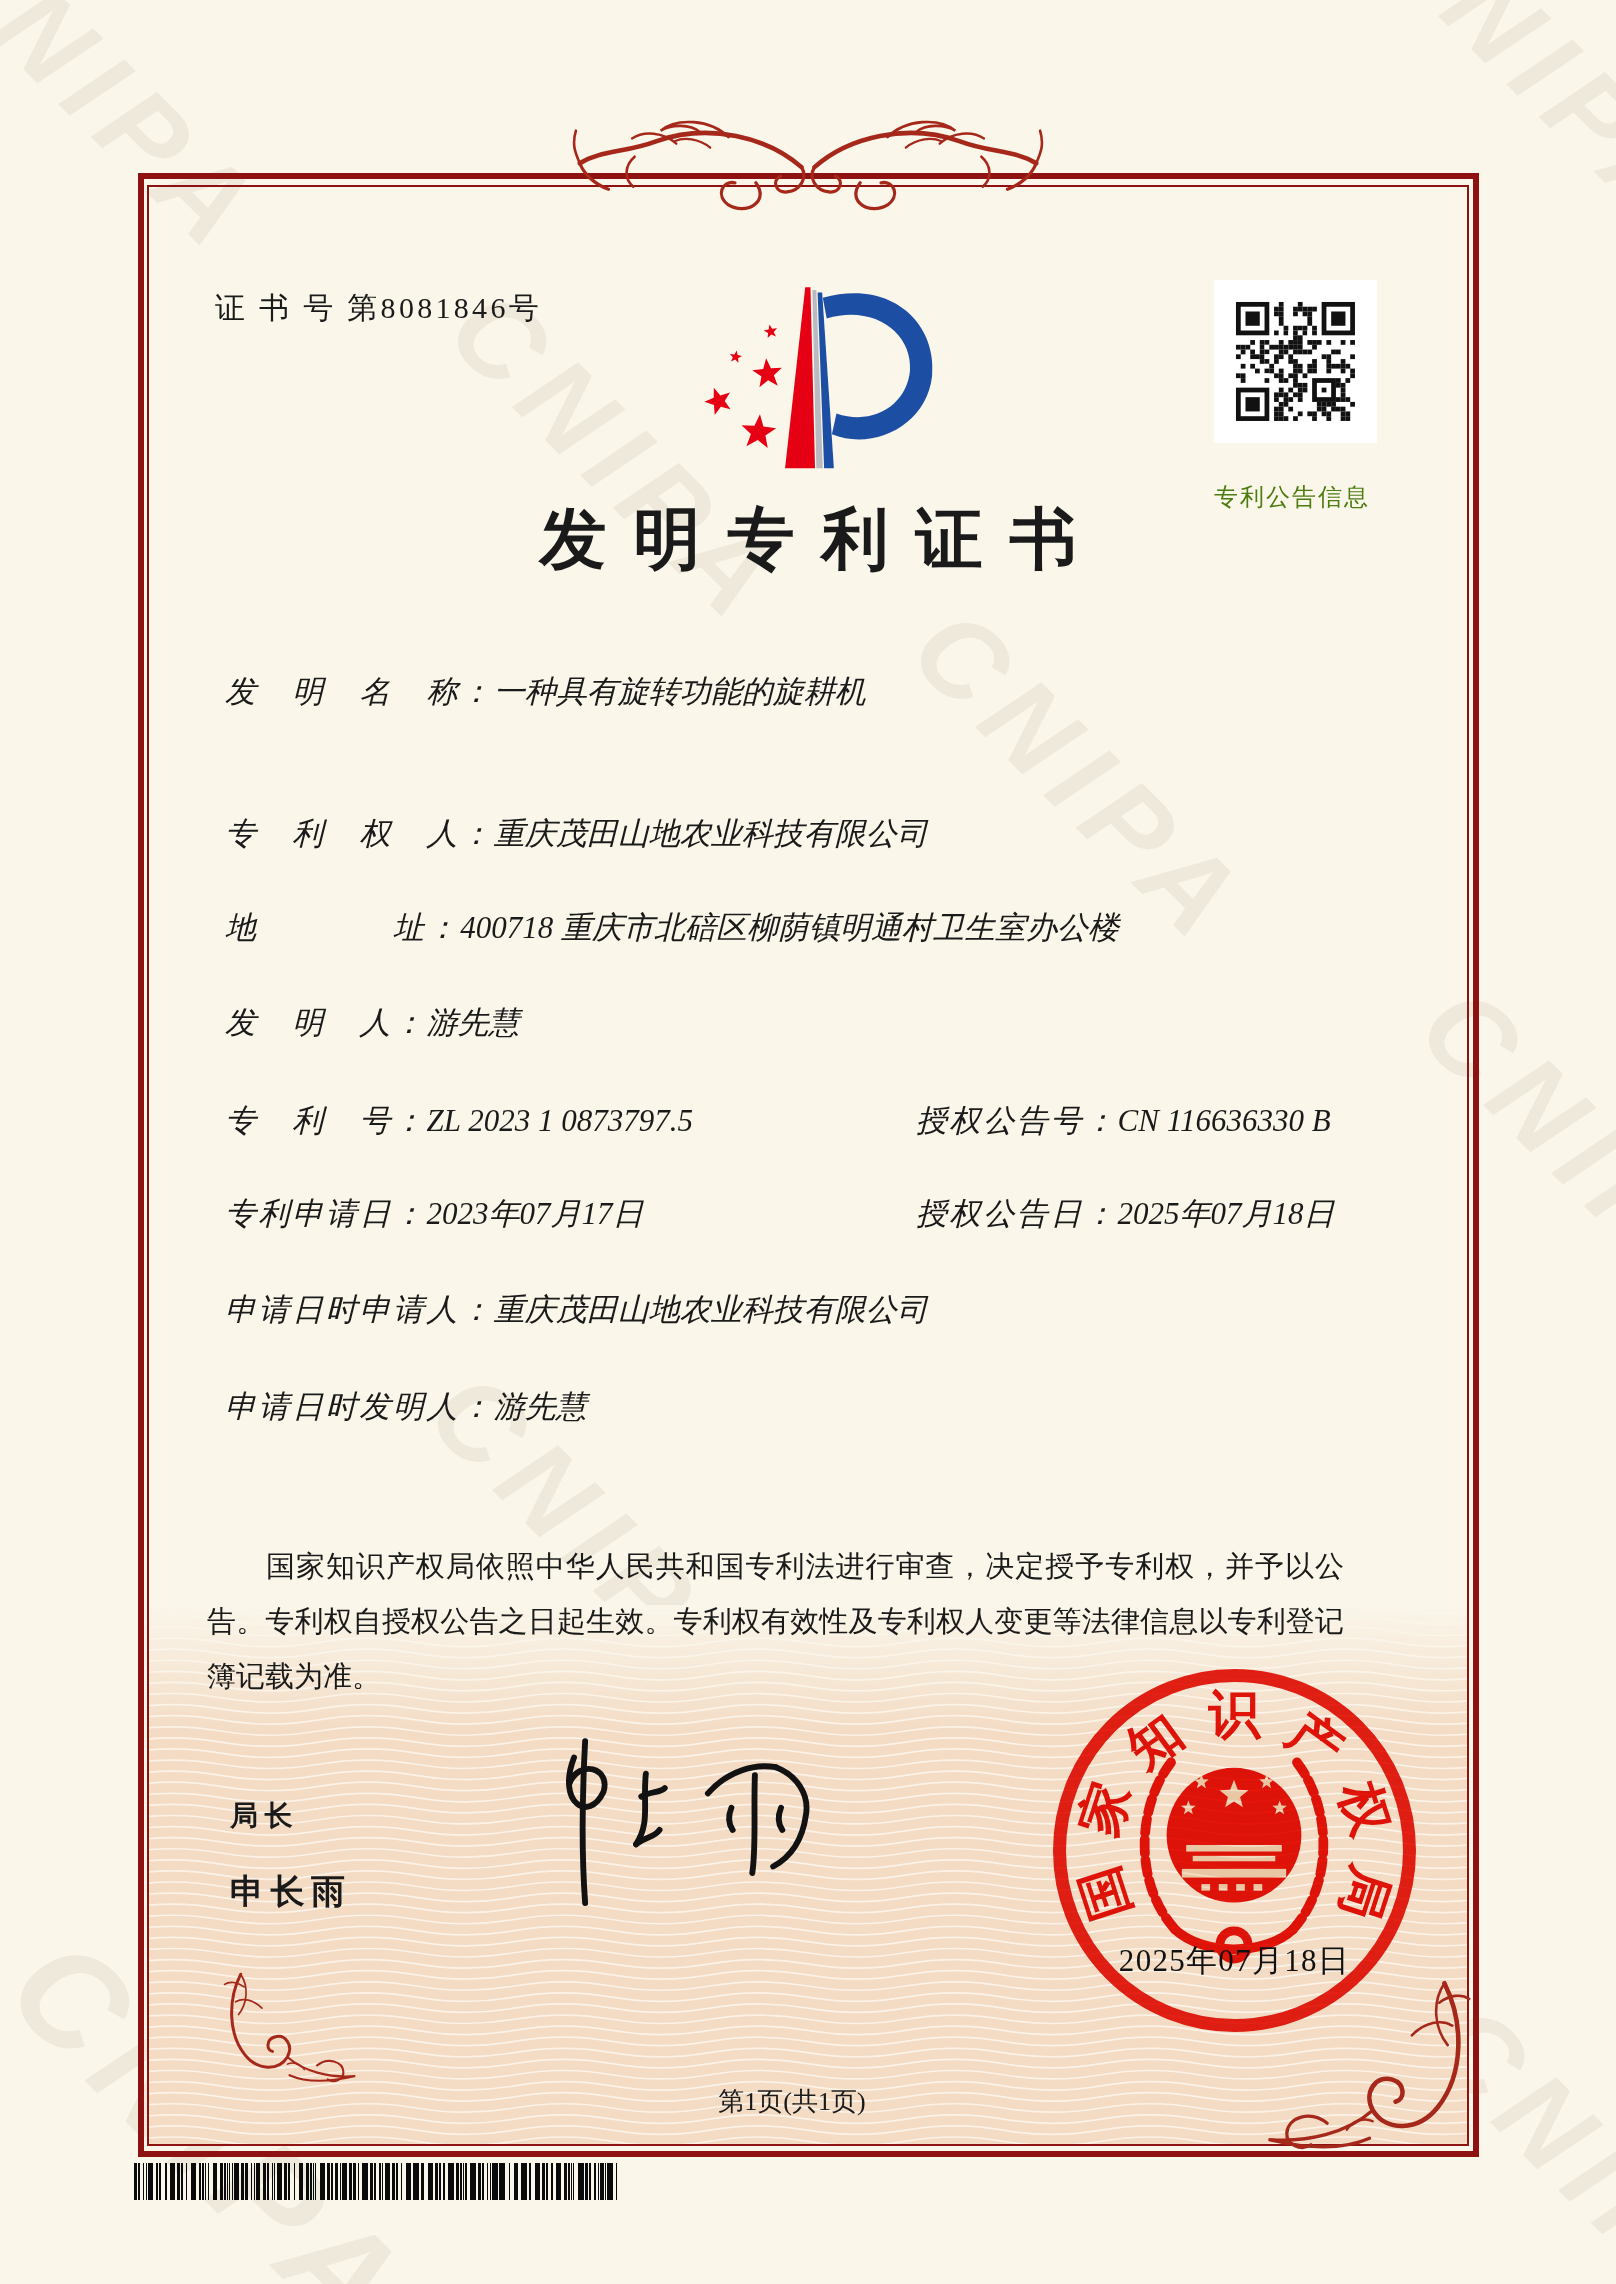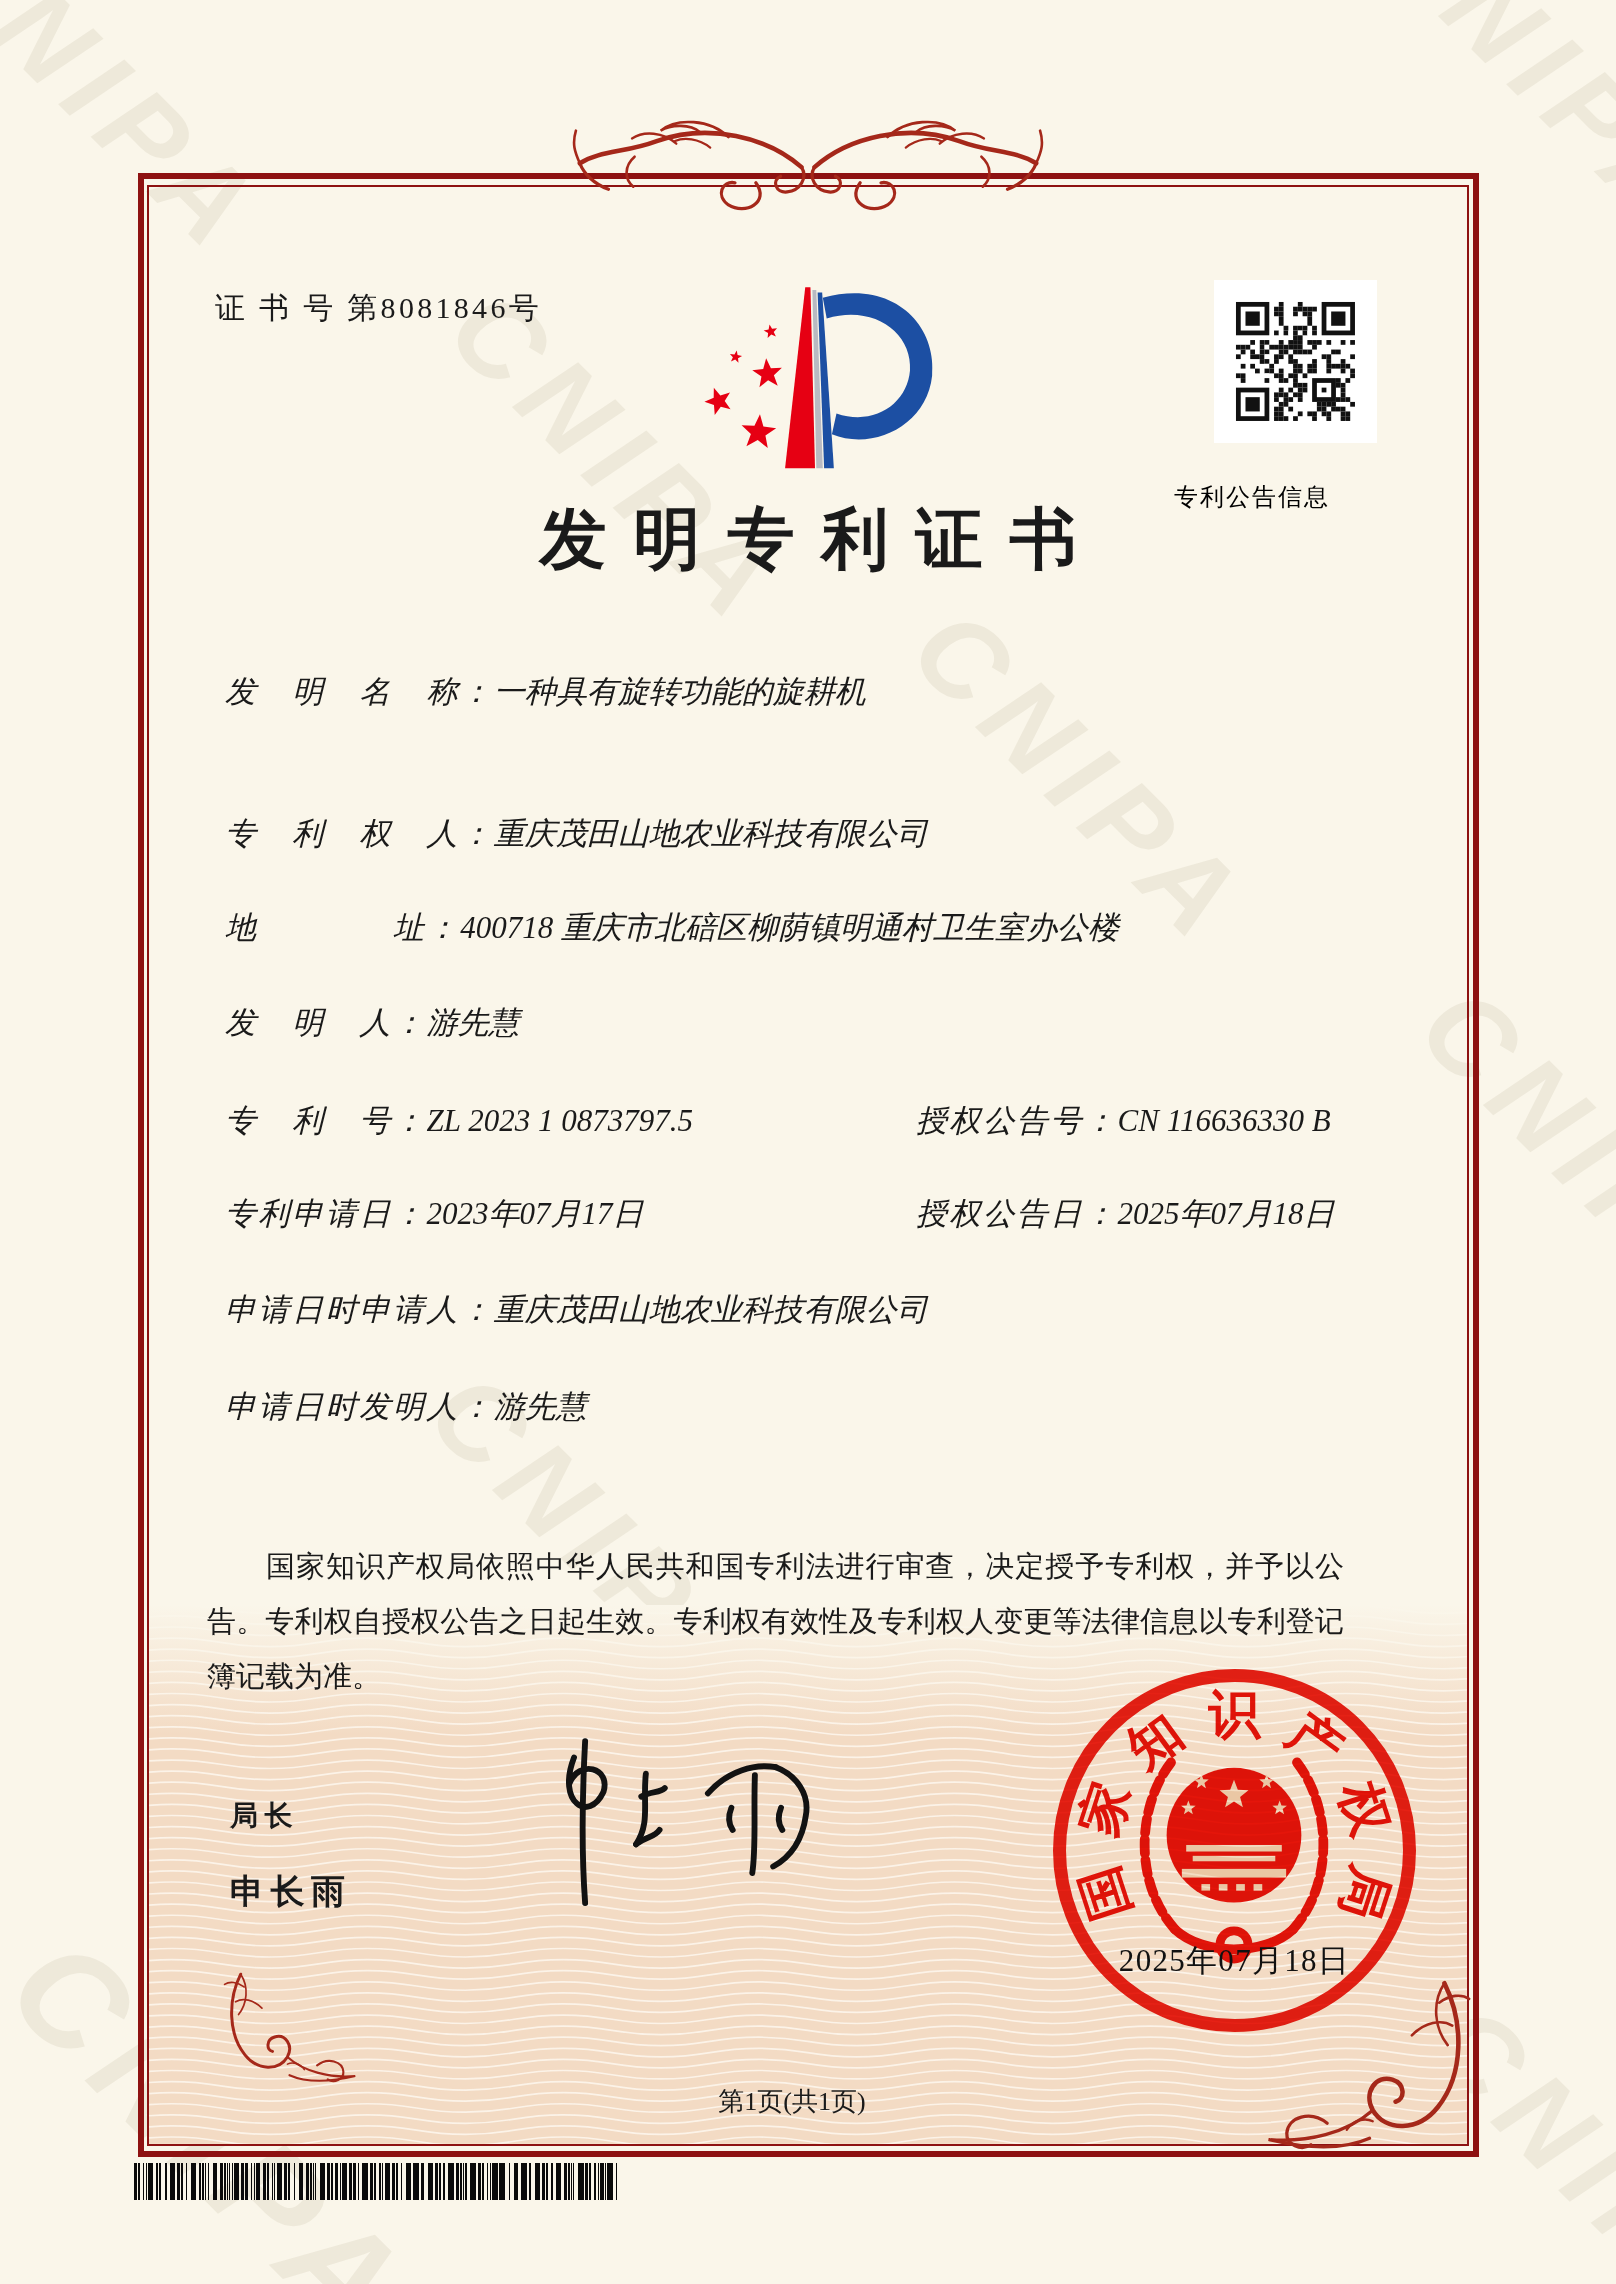--- a/index.html
+++ b/index.html
@@ -30,22 +30,22 @@
     border:6.5px solid #8e1212;box-sizing:border-box;z-index:3;}
   .frame-inner{left:147px;top:185px;width:1322px;height:1961px;
     border:2px solid #8e1212;box-sizing:border-box;z-index:3;}
   .ornament{z-index:4;}
   .orn-stroke{stroke:#a5281a;fill:none;stroke-linecap:round;}
   
   .cert-no{left:215px;top:288px;font-size:30px;letter-spacing:3.3px;z-index:5;}
   .page-title{left:0;top:494px;width:1616px;text-align:center;
     font-size:67px;font-weight:bold;letter-spacing:27px;text-indent:27px;z-index:5;}
   .qr-panel{left:1214px;top:280px;width:163px;height:163px;background:#fff;z-index:5;}
-  .qr-caption{left:1164px;top:481px;width:176px;text-align:center;
-    font-size:24px;letter-spacing:2px;color:#000000;z-index:5;}
+  .qr-caption{left:1204px;top:481px;width:176px;text-align:center;
+    font-size:24px;letter-spacing:2px;color:#4d7c0f;z-index:5;}
   
   .row{left:225px;width:1258px;font-size:31px;line-height:40px;z-index:5;white-space:nowrap;font-style:italic;}
   .row .lbl{letter-spacing:2.6px;}
   .rcol{position:absolute;left:681px;top:0;white-space:nowrap;margin-left:10px;}
   
   .statement{left:207px;top:1539px;width:1137px;font-size:29px;line-height:55px;
     text-align:justify;text-indent:59px;z-index:5;}
   
   .signer{left:230px;font-family:"Liberation Sans","DejaVu Sans",sans-serif;
     font-weight:bold;z-index:5;letter-spacing:6.5px;}

